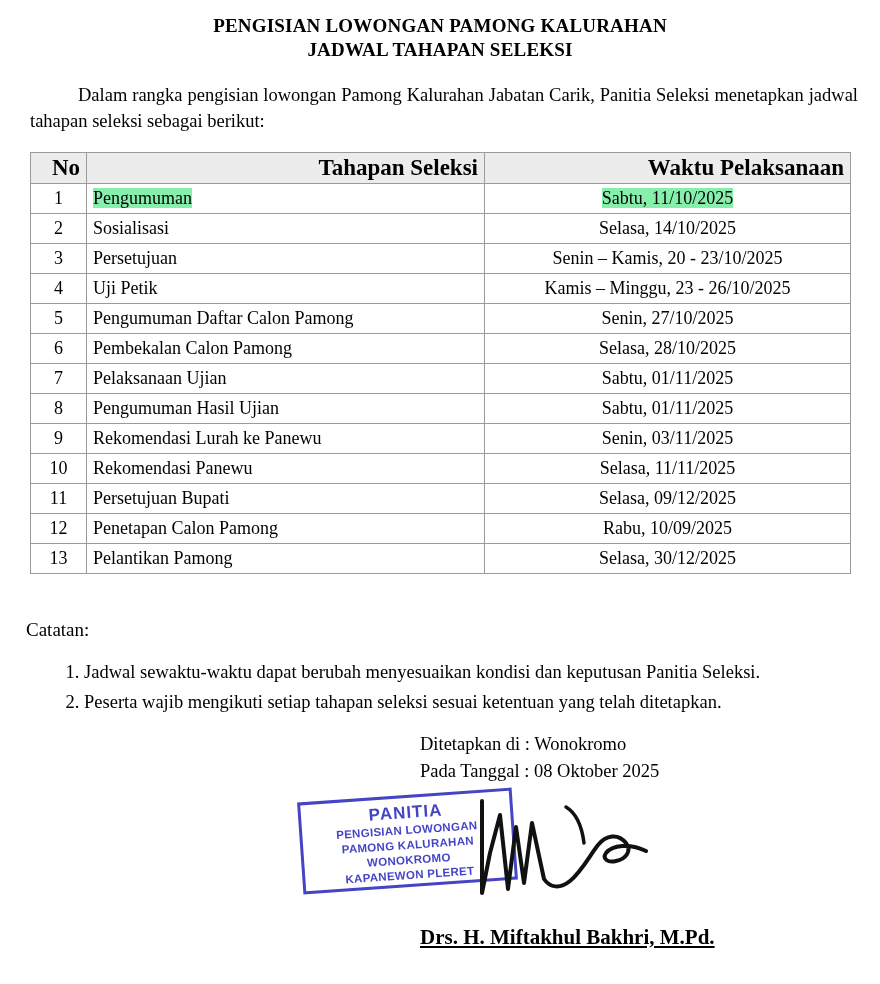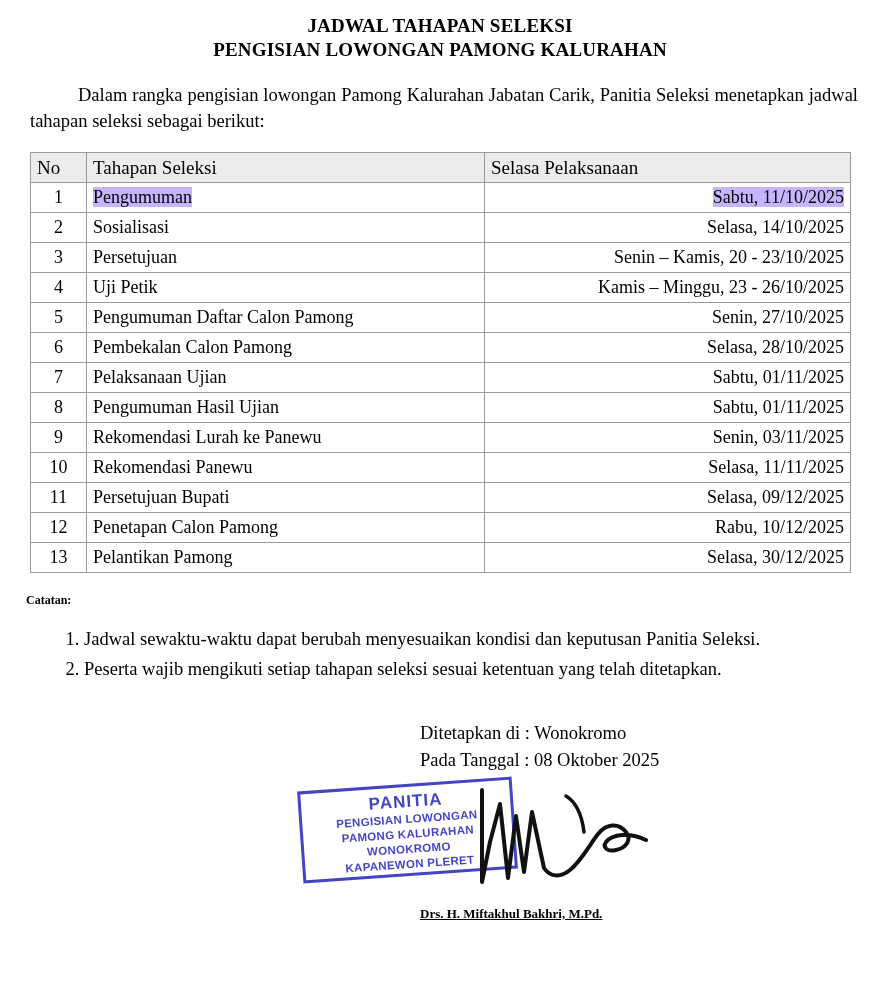--- a/index.html
+++ b/index.html
@@ -53,58 +53,58 @@
     table-layout: fixed;
   }
   table.schedule th, table.schedule td {
     border: 1px solid #9a9a9a;
     padding: 2px 6px;
     height: 25px;
     vertical-align: middle;
   }
   table.schedule thead th {
     background: #ececec;
-    font-weight: normal;
-    text-align: left;
-    font-size: 19px;
+    font-weight: bold;
+    text-align: right;
+    font-size: 23px;
   }
   col.c-no { width: 56px; }
   col.c-stage { width: 398px; }
   col.c-time { width: 366px; }
   td.no {
     text-align: center;
   }
   td.stage {
     text-align: left;
     padding-left: 8px;
   }
   td.time {
-    text-align: right;
+    text-align: center;
   }
   .hl {
-    background: #c4b5fd;
+    background: #86efac;
   }
   .catatan-title {
-    margin: 20px 0 0 26px;
-    font-weight: bold;
-    font-size: 12px;
+    margin: 45px 0 0 26px;
+    font-weight: normal;
+    font-size: 19px;
     font-family: "Liberation Serif", serif;
   }
   ol.notes {
     margin: 18px 0 0 60px;
     padding: 0 0 0 24px;
     font-size: 18.5px;
     line-height: 26px;
     width: 700px;
   }
   ol.notes li {
     margin-bottom: 4px;
   }
   .closing {
-    margin: 38px 0 0 420px;
+    margin: 16px 0 0 420px;
     font-size: 18.5px;
     line-height: 27px;
   }
   .sign-area {
     position: relative;
     height: 150px;
     margin-top: 6px;
   }
   .stamp {
     position: absolute;
@@ -136,50 +136,50 @@
     line-height: 15px;
   }
   .signature-svg {
     position: absolute;
     left: 470px;
     top: 2px;
   }
   .signer {
     position: absolute;
     left: 420px;
-    top: 126px;
-    font-weight: bold;
-    font-size: 13px;
+    top: 134px;
+    font-weight: bold;
+    font-size: 21px;
     text-decoration: underline;
     font-family: "Liberation Serif", serif;
   }
 </style>
 </head>
 <body>
 
 <div class="page">
 
   <div class="title-block">
+    <span class="title-line">PENGISIAN LOWONGAN PAMONG KALURAHAN</span>
     <span class="title-line">JADWAL TAHAPAN SELEKSI</span>
-    <span class="title-line">PENGISIAN LOWONGAN PAMONG KALURAHAN</span>
   </div>
 
   <p class="intro"><span class="indent"></span><span>Dalam rangka pengisian lowongan Pamong Kalurahan Jabatan Carik, Panitia Seleksi menetapkan jadwal tahapan seleksi sebagai berikut:</span></p>
 
   <table class="schedule">
     <colgroup>
       <col class="c-no">
       <col class="c-stage">
       <col class="c-time">
     </colgroup>
     <thead>
       <tr>
         <th>No</th>
         <th>Tahapan Seleksi</th>
-        <th>Selasa Pelaksanaan</th>
+        <th>Waktu Pelaksanaan</th>
       </tr>
     </thead>
     <tbody>
       <tr>
         <td class="no">1</td>
         <td class="stage"><span class="hl">Pengumuman</span></td>
         <td class="time"><span class="hl">Sabtu, 11/10/2025</span></td>
       </tr>
       <tr>
         <td class="no">2</td>
@@ -227,21 +227,21 @@
         <td class="time">Selasa, 11/11/2025</td>
       </tr>
       <tr>
         <td class="no">11</td>
         <td class="stage">Persetujuan Bupati</td>
         <td class="time">Selasa, 09/12/2025</td>
       </tr>
       <tr>
         <td class="no">12</td>
         <td class="stage">Penetapan  Calon Pamong</td>
-        <td class="time">Rabu, 10/12/2025</td>
+        <td class="time">Rabu, 10/09/2025</td>
       </tr>
       <tr>
         <td class="no">13</td>
         <td class="stage">Pelantikan  Pamong</td>
         <td class="time">Selasa, 30/12/2025</td>
       </tr>
     </tbody>
   </table>
 
   <div class="catatan-title">Catatan:</div>

